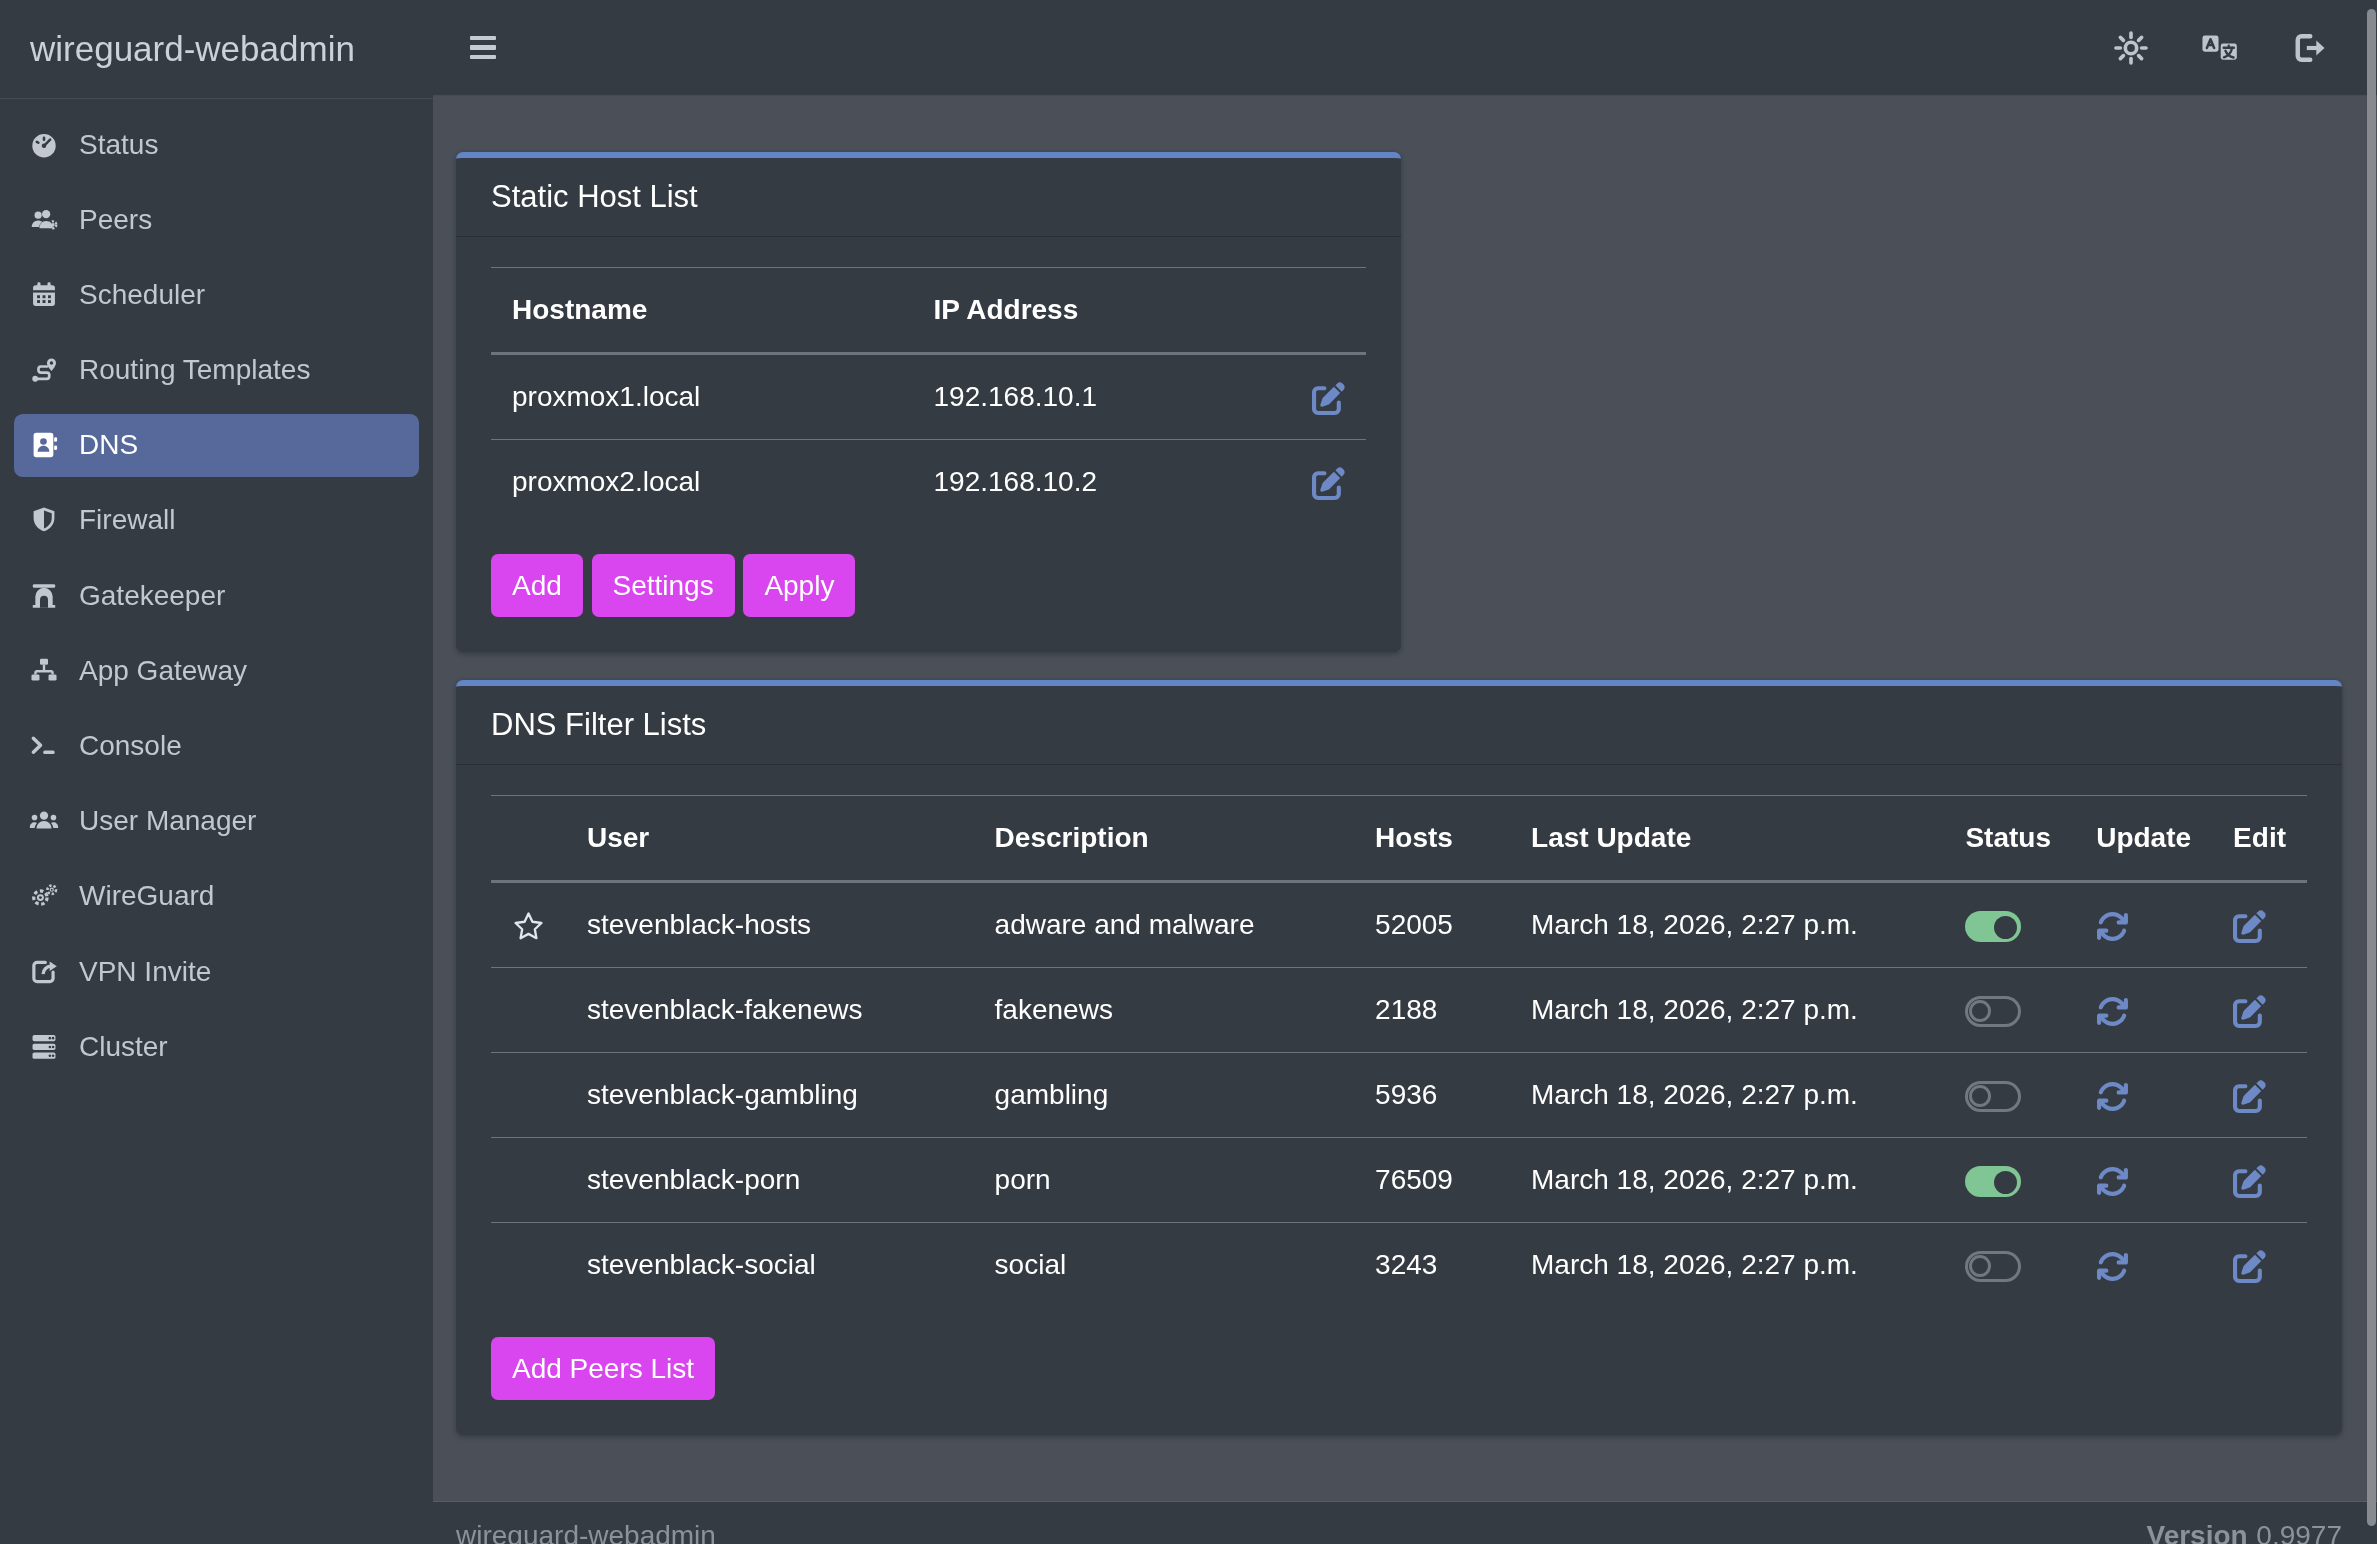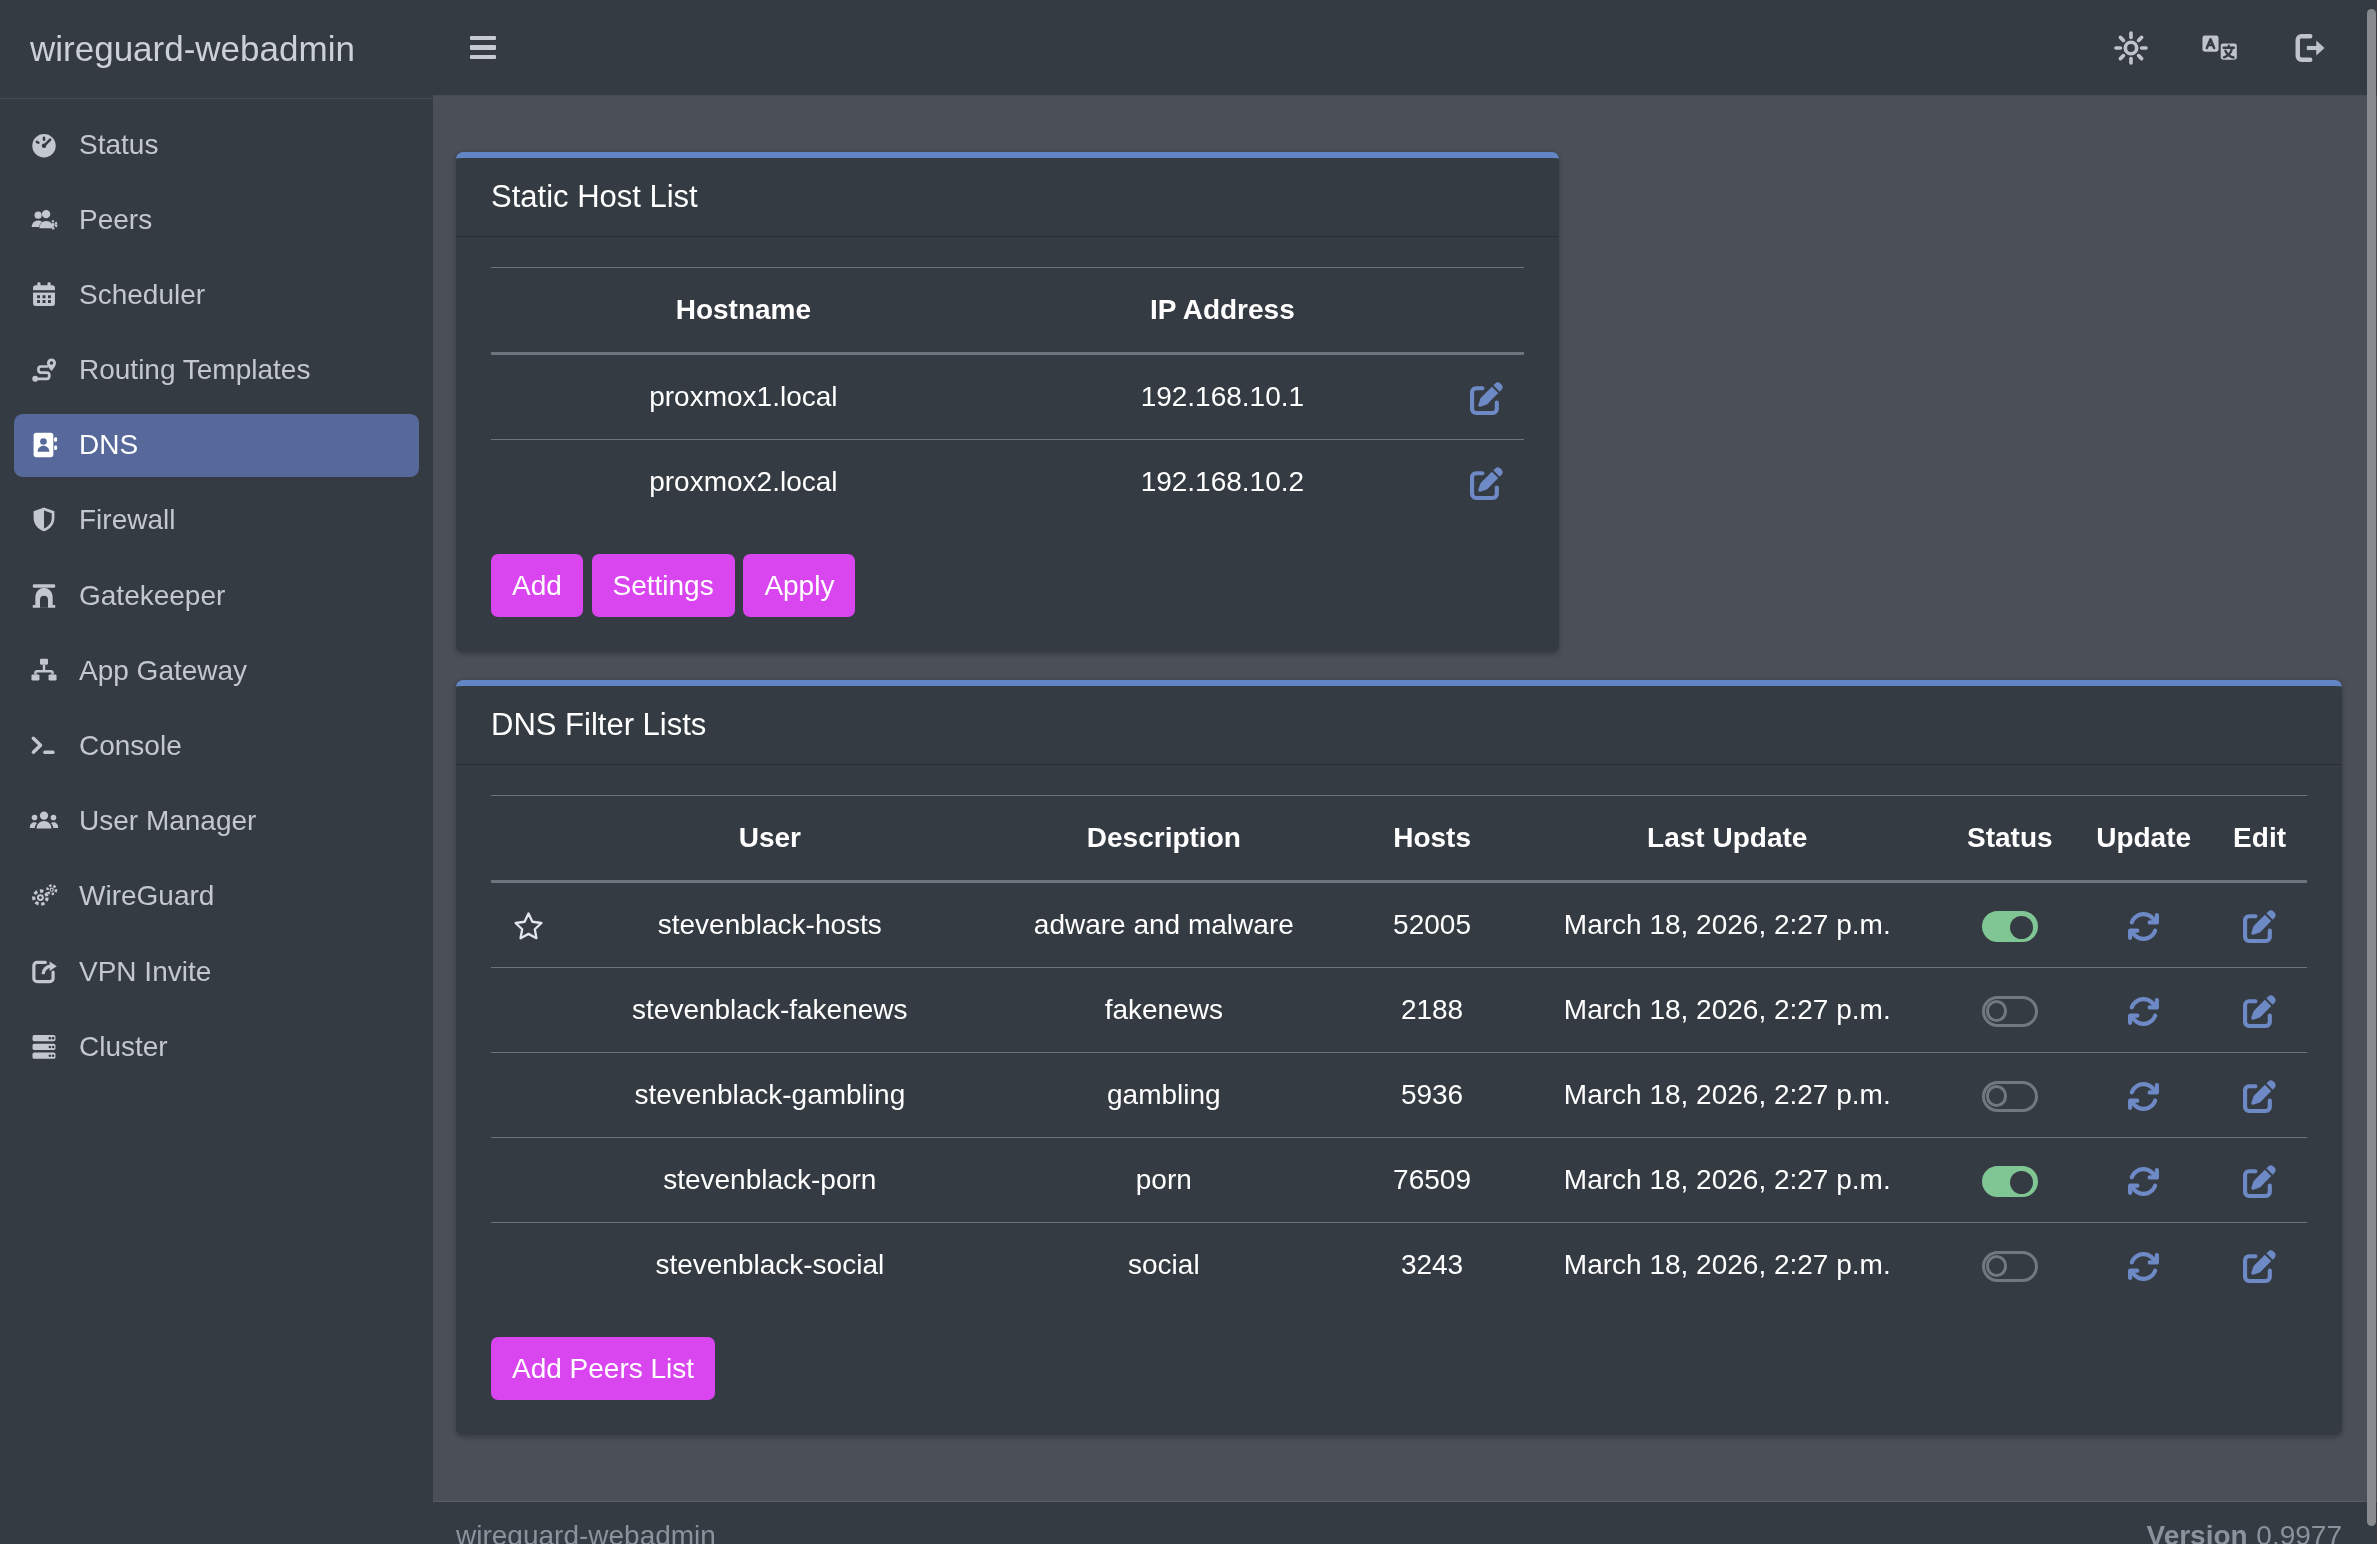--- a/index.html
+++ b/index.html
@@ -26,25 +26,25 @@
     display:flex; align-items:center; padding:0 49px 0 37px; }
   .hamburger { display:flex; flex-direction:column; gap:5.2px; cursor:pointer; }
   .hamburger div { width:26px; height:4.4px; background:#c6cbd1; border-radius:0.9px; }
   .topbar-right { margin-left:auto; display:flex; align-items:center; gap:51px; }
   .topbar-icon { color:#bfc4ca; cursor:pointer; display:flex; }
   .topbar-icon svg { width:38px; height:38px; }
   
   .content { padding:56px 35px 0 23px; }
   .card { background:#353b42; border-radius:7px; border-top:6.1px solid #6385c5;
     box-shadow:0 1.7px 5.2px rgba(0,0,0,.25); margin-bottom:28px; }
-  .card-sm { width:1103px; }
+  .card-sm { width:945px; }
   .card-header { padding:21px 35px; border-bottom:1.7px solid #2a2f35; font-size:31px; font-weight:400; }
   .card-body { padding:30px 35px 35px; }
   table { width:100%; border-collapse:collapse; font-size:28px; }
-  th, td { padding:21px; line-height:42px; text-align:center; border-top:1.7px solid #6c757d; }
+  th, td { padding:21px; line-height:42px; text-align:left; border-top:1.7px solid #6c757d; }
   thead th { font-weight:700; border-bottom:3.5px solid #6c757d; }
   .cell-right { text-align:right; }
   .icon-btn { color:#6d89c6; display:inline-flex; vertical-align:middle; cursor:pointer; }
   .icon-btn svg { width:33px; height:33px; fill:currentColor; }
   .star { color:#e2e6ea; display:inline-flex; vertical-align:middle; }
   .star svg { width:33px; height:33px; }
   .star[data-starred="false"] { visibility:hidden; }
   .btn-row { display:flex; gap:8.7px; margin-top:30px; }
   .btn { display:inline-flex; align-items:center; justify-content:center; height:63px;
     padding:0 21px; background:#d946ef; color:#fff; border:none; border-radius:7px;

